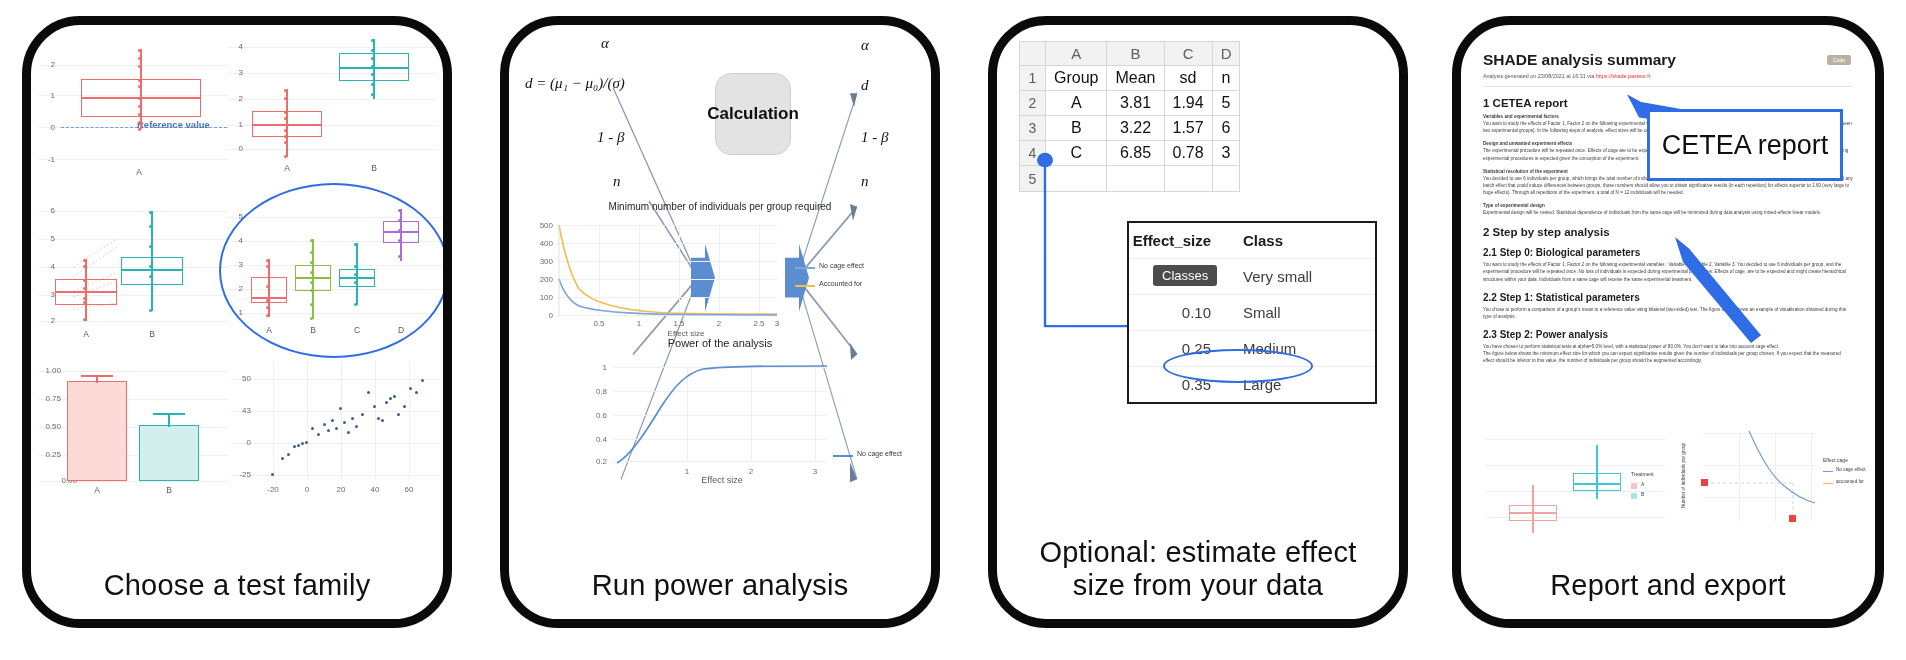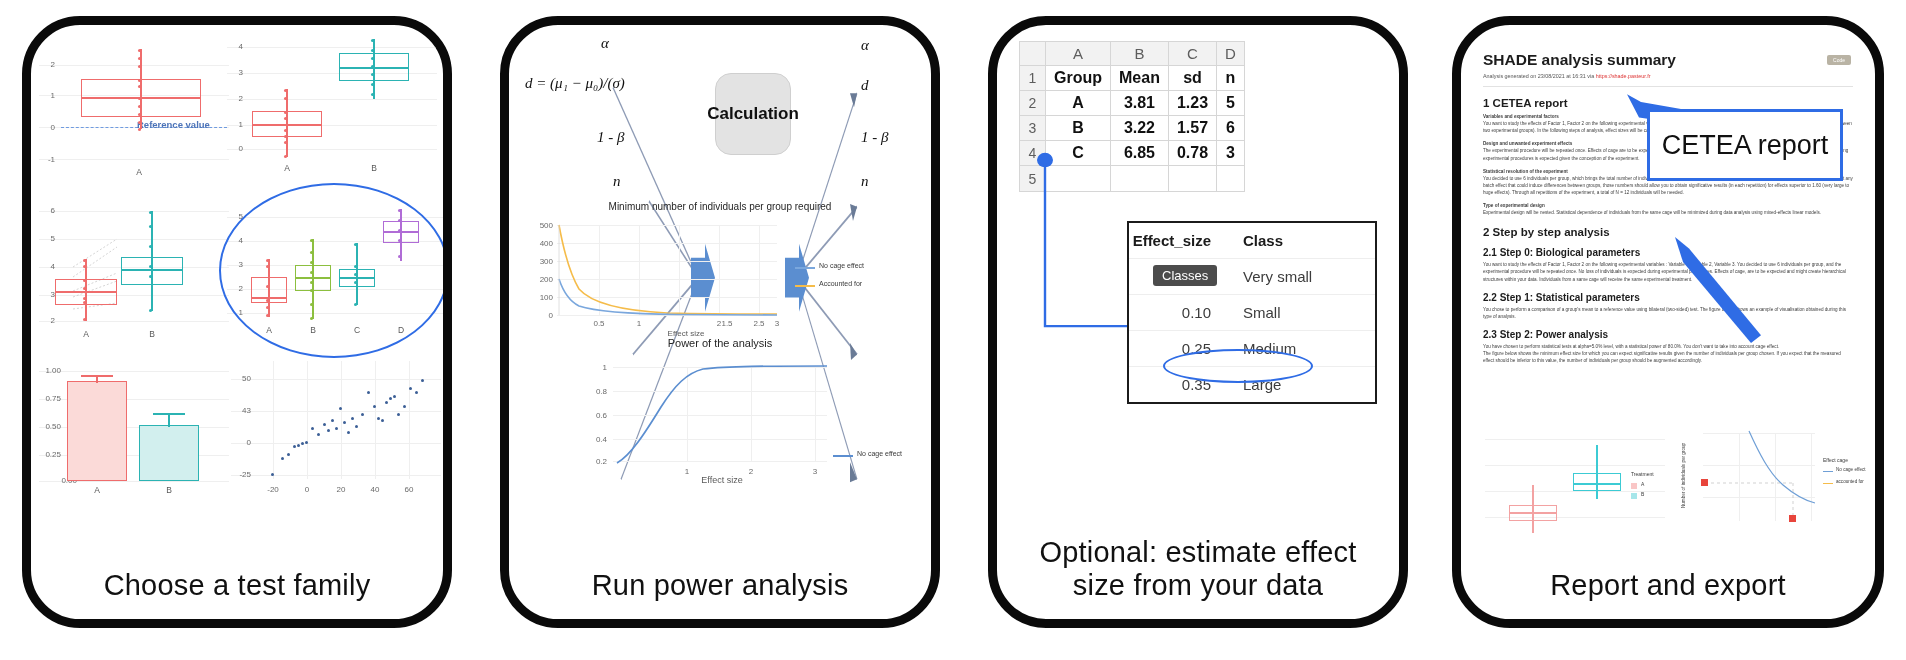--- a/index.html
+++ b/index.html
@@ -74,21 +74,21 @@
     display:flex; align-items:center; justify-content:center;
     font-weight:bold; font-size:17px; color:#101010;
   }
   .mathlab { position:absolute; font-family:"Liberation Serif", serif; font-style:italic; font-size:15px; color:#111; white-space:nowrap;}
   .chart-title { position:absolute; font-size:10px; color:#262626; text-align:center; }
   .legend-line { position:absolute; height:2px; }
   .legend-txt { position:absolute; font-size:7px; color:#3a3a3a; white-space:nowrap; }
 
   
   .sheet { position:absolute; border-collapse:collapse; font-size:16px; color:#111; }
-  .sheet td, .sheet th { border:1px solid #d6d6d6; text-align:center; padding:3px 8px; font-weight:bold; }
+  .sheet td, .sheet th { border:1px solid #d6d6d6; text-align:center; padding:3px 8px; font-weight:normal; }
   .sheet .colhead { background:#f2f2f2; color:#5d5d5d; font-weight:normal; font-size:15px; }
   .sheet .rowhead { background:#f2f2f2; color:#5d5d5d; font-weight:normal; width:26px; font-size:14px; }
   .sheet .corner { background:#f2f2f2; }
   .sheet td.empty { height:26px; }
 
   .es-table { position:absolute; border:2px solid #1b1b1b; background:#fff; }
   .es-table table { border-collapse:collapse; width:100%; font-size:15px; }
   .es-table th { text-align:left; font-weight:bold; color:#1b1b1b; padding:9px 14px 9px 0; font-size:15px; }
   .es-table td { border-top:1px solid #eee; padding:9px 14px 9px 0; color:#3c3c3c; }
   .es-table td.num { text-align:right; width:96px; }
@@ -419,21 +419,21 @@
         <div class="grid-v" style="left:192px; top:8px; bottom:20px;"></div>
         <div class="grid-v" style="left:232px; top:8px; bottom:20px;"></div>
         <div class="tick-y" style="left:0; top:4px; width:26px;">500</div>
         <div class="tick-y" style="left:0; top:22px; width:26px;">400</div>
         <div class="tick-y" style="left:0; top:40px; width:26px;">300</div>
         <div class="tick-y" style="left:0; top:58px; width:26px;">200</div>
         <div class="tick-y" style="left:0; top:76px; width:26px;">100</div>
         <div class="tick-y" style="left:0; top:94px; width:26px;">0</div>
         <div class="tick-x" style="left:62px; top:102px; width:20px;">0.5</div>
         <div class="tick-x" style="left:102px; top:102px; width:20px;">1</div>
-        <div class="tick-x" style="left:142px; top:102px; width:20px;margin-left:48px;">1.5</div>
+        <div class="tick-x" style="left:142px; top:102px; width:20px;">1.5</div>
         <div class="tick-x" style="left:182px; top:102px; width:20px;">2</div>
         <div class="tick-x" style="left:222px; top:102px; width:20px;">2.5</div>
         <div class="tick-x" style="left:240px; top:102px; width:20px;">3</div>
         <svg class="overlay" viewBox="0 0 390 118" preserveAspectRatio="none">
           <path d="M32,8 C36,30 42,55 52,72 C66,88 100,94 140,96 C190,97 230,97 250,97" fill="none" stroke="#f5bc4a" stroke-width="1.6"></path>
           <path d="M32,62 C36,74 42,84 52,89 C70,95 110,97 150,97.5 C195,98 230,98 250,98" fill="none" stroke="#7aa7dd" stroke-width="1.6"></path>
           <line x1="32" y1="8" x2="32" y2="98" stroke="#d8d8d8" stroke-width="0.8"></line>
         </svg>
         <div class="legend-line" style="left:268px; top:50px; width:20px; background:#7aa7dd;"></div>
         <div class="legend-txt" style="left:292px; top:45px;">No cage effect</div>
@@ -488,21 +488,21 @@
           <td class="rowhead">1</td>
           <td>Group</td>
           <td>Mean</td>
           <td>sd</td>
           <td>n</td>
         </tr>
         <tr>
           <td class="rowhead">2</td>
           <td>A</td>
           <td>3.81</td>
-          <td>1.23</td>
+          <td>1.94</td>
           <td>5</td>
         </tr>
         <tr>
           <td class="rowhead">3</td>
           <td>B</td>
           <td>3.22</td>
           <td>1.57</td>
           <td>6</td>
         </tr>
         <tr>

